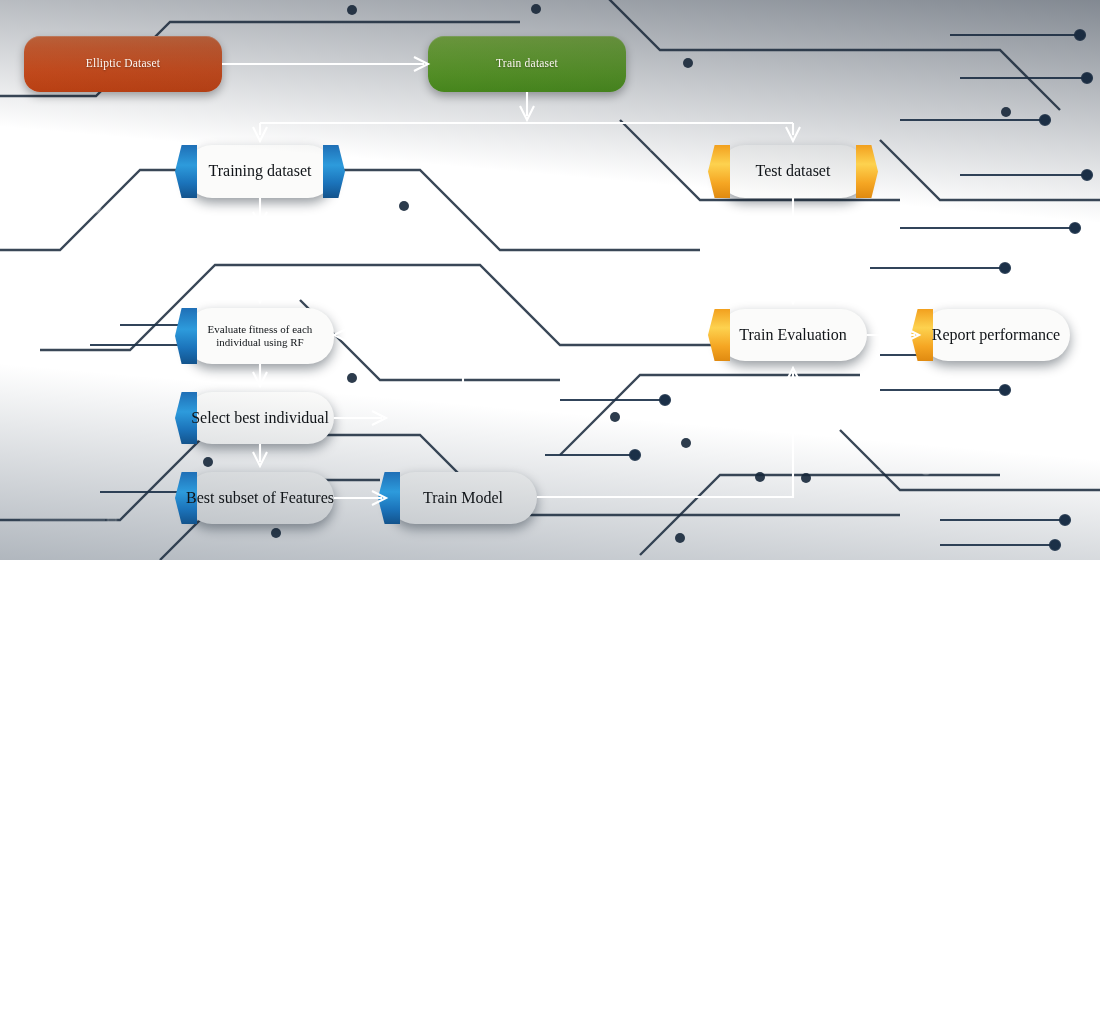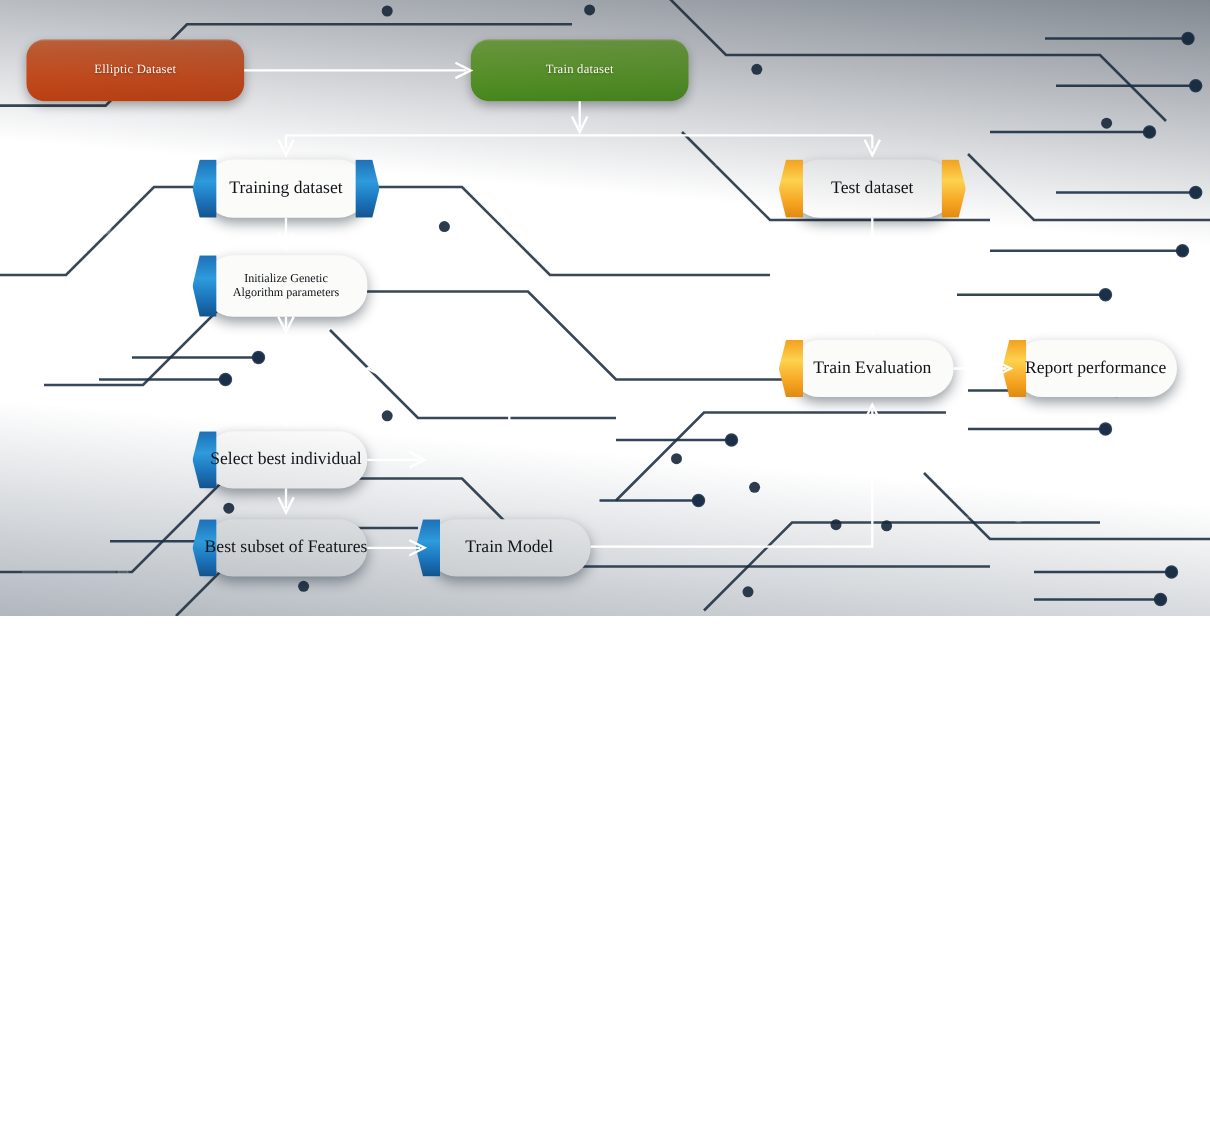--- a/index.html
+++ b/index.html
@@ -182,25 +182,25 @@
       <span class="wing r blue"></span>
       <span class="lbl">Training dataset</span>
     </div>
 
     <div class="node card" style="left:719px;top:145px;width:148px;height:53px;">
       <span class="wing l gold"></span>
       <span class="wing r gold"></span>
       <span class="lbl">Test dataset</span>
     </div>
 
-    <div class="node card two" style="left:186px;top:232px;width:148px;height:56px;">
-      <span class="wing l blue"></span>
-      <span class="lbl">Initialize Genetic<br>Algorithm parameters</span>
-    </div>
-
+
+    <div class="node card two" style="left:186px;top:308px;width:148px;height:56px;">
+      <span class="wing l blue"></span>
+      <span class="lbl">Evaluate fitness of each<br>individual using RF</span>
+    </div>
 
     <div class="node card" style="left:186px;top:392px;width:148px;height:52px;">
       <span class="wing l blue"></span>
       <span class="lbl">Select best individual</span>
     </div>
 
     <div class="node card" style="left:186px;top:472px;width:148px;height:52px;">
       <span class="wing l blue"></span>
       <span class="lbl">Best subset of Features</span>
     </div>

